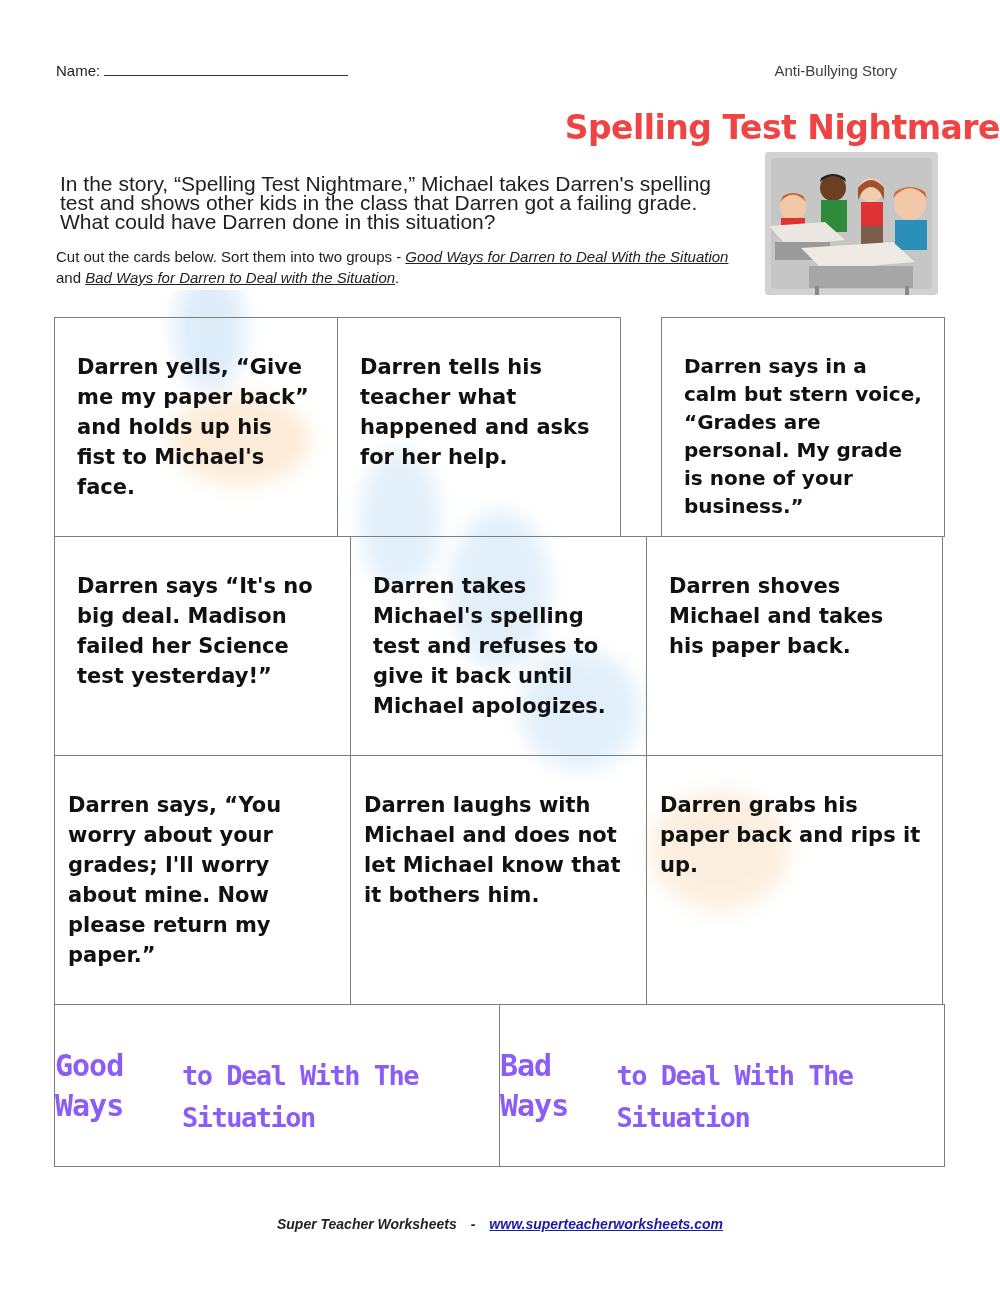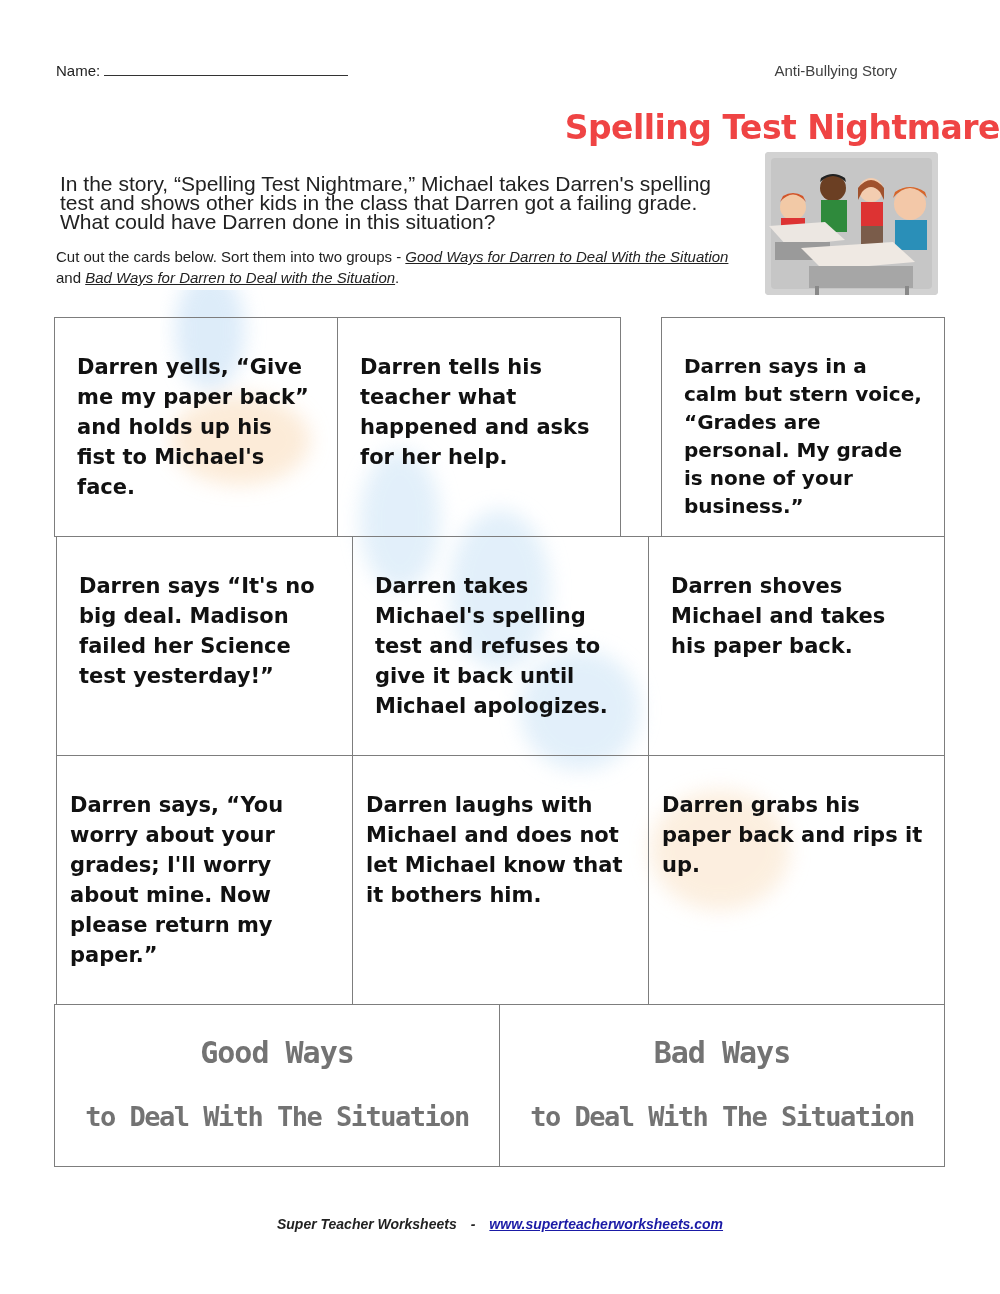--- a/index.html
+++ b/index.html
@@ -7,26 +7,26 @@
     .header-name { position: absolute; left: 56px; top: 62px; font-size: 15px; color: #222; font-family: "Liberation Sans", sans-serif; }
     .header-name .line { display: inline-block; width: 244px; border-bottom: 1px solid #333; margin-left: 4px; height: 12px; vertical-align: baseline; }
     .header-topic { position: absolute; right: 103px; top: 62px; font-size: 15px; color: #404040; font-family: "Liberation Sans", sans-serif; }
     .title { position: absolute; left: 0; right: 0; top: 108px; text-align: right; font-size: 33px; font-weight: bold; font-family: "DejaVu Sans", sans-serif; letter-spacing: -0.5px; color: #ef4444; }
     .intro { position: absolute; left: 60px; top: 174px; width: 690px; font-size: 21px; line-height: 19px; color: #222; font-family: Liberation Sans, sans-serif; }
     .instructions { position: absolute; left: 56px; top: 246px; width: 690px; font-size: 15px; line-height: 21px; color: #222; font-family: "Liberation Sans", sans-serif; }
     .instructions .ul { font-style: italic; text-decoration: underline; }
     .illustration { position: absolute; left: 765px; top: 152px; width: 173px; height: 143px; border-radius: 4px; background: #cfcfcf; overflow: hidden; }
     .watermark { position: absolute; left: 160px; top: 290px; width: 720px; height: 700px; pointer-events: none; }
     .cards { position: absolute; left: 55px; top: 318px; width: 890px; border-collapse: collapse; }
-    .card-row { display: flex; justify-content: flex-end; }
+    .card-row { display: flex; }
     .card { box-sizing: border-box; width: 297px; height: 220px; border: 1px solid #7d7d7d; padding: 34px 20px 0 22px; font-family: "DejaVu Sans", sans-serif; font-weight: bold; font-size: 21px; line-height: 30px; color: #111; background: transparent; margin: -1px 0 0 -1px; }
     .card.c3 { font-size: 20px; line-height: 28px; margin-left: 40px; }
     .card-row.r3 .card { height: 250px; padding-left: 13px; }
     .label-row { display: flex; }
-    .label-card { box-sizing: border-box; width: 446px; height: 163px; border: 1px solid #7d7d7d; margin: -1px 0 0 -1px; display: flex; flex-direction: column; align-items: center; justify-content: center; font-family: "DejaVu Sans Mono", monospace; font-weight: bold; color: #737373; }
+    .label-card { box-sizing: border-box; width: 446px; height: 163px; border: 1px solid #7d7d7d; margin: -1px 0 0 -1px; display: flex; flex-direction: row; align-items: center; justify-content: center; font-family: "DejaVu Sans Mono", monospace; font-weight: bold; color: #8b5cf6; }
     .label-card .l1 { font-size: 30px; line-height: 40px; letter-spacing: -1px; }
     .label-card .l2 { font-size: 27px; line-height: 42px; letter-spacing: -1.5px; margin-top: 23px; }
     .footer { position: absolute; left: 0; right: 0; top: 1216px; text-align: center; font-size: 14px; font-style: italic; font-weight: bold; font-family: "Liberation Sans", sans-serif; color: #222; }
     .footer .sep { margin: 0 14px; }
     .footer a { color: #1a1aa6; text-decoration: underline; }
   </style>
 </head>
 <body>
 
 <div class="header-name">

